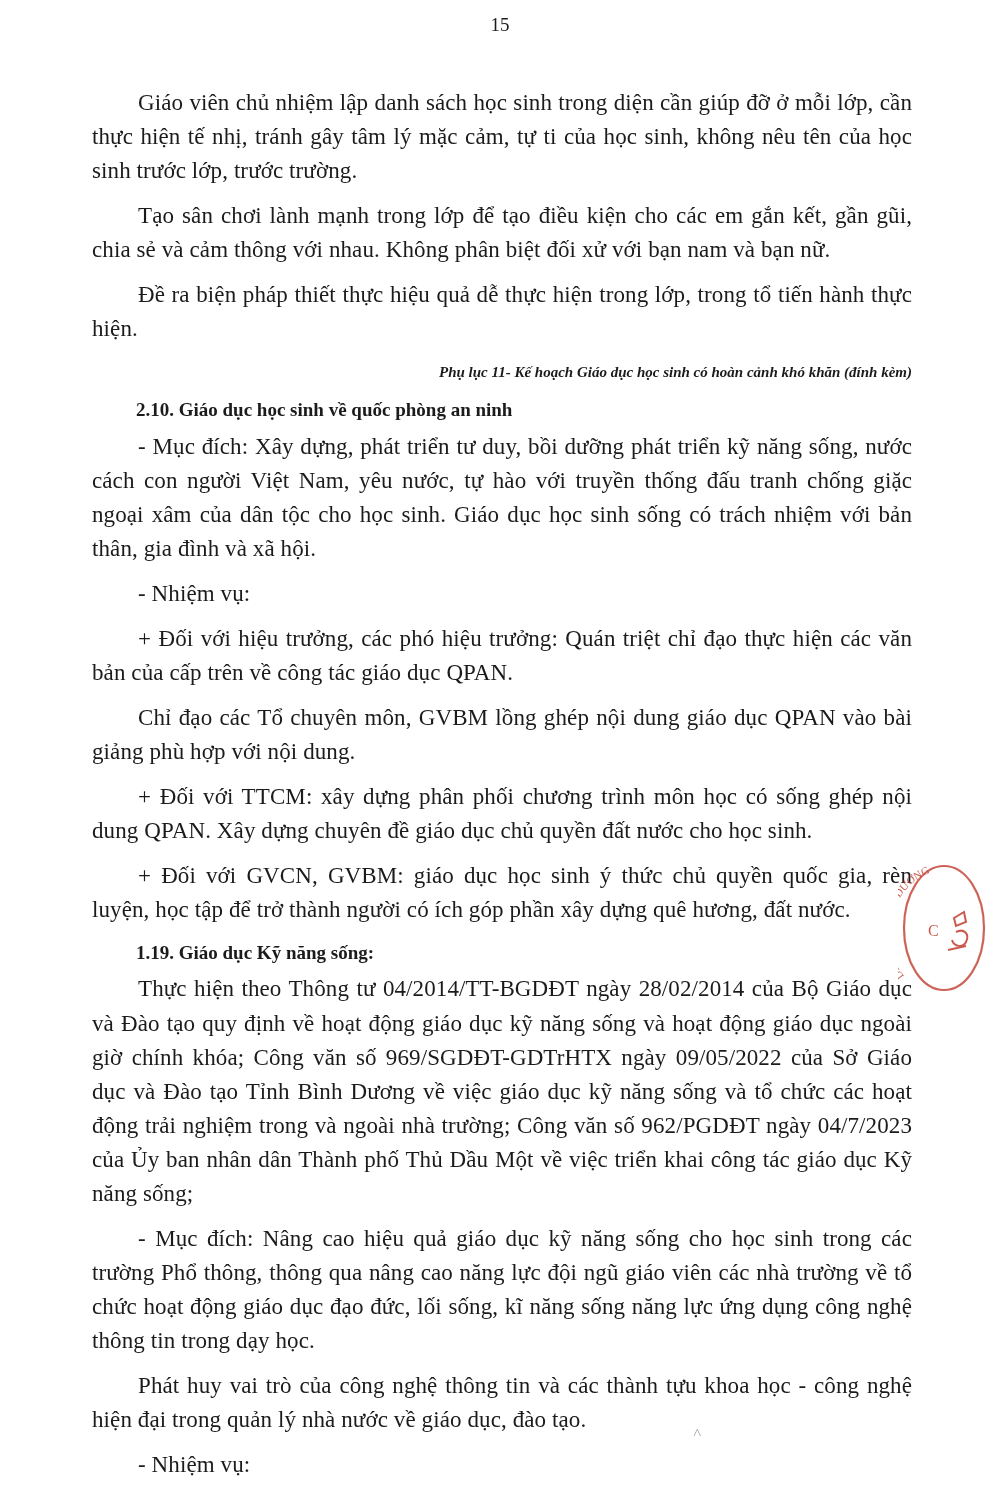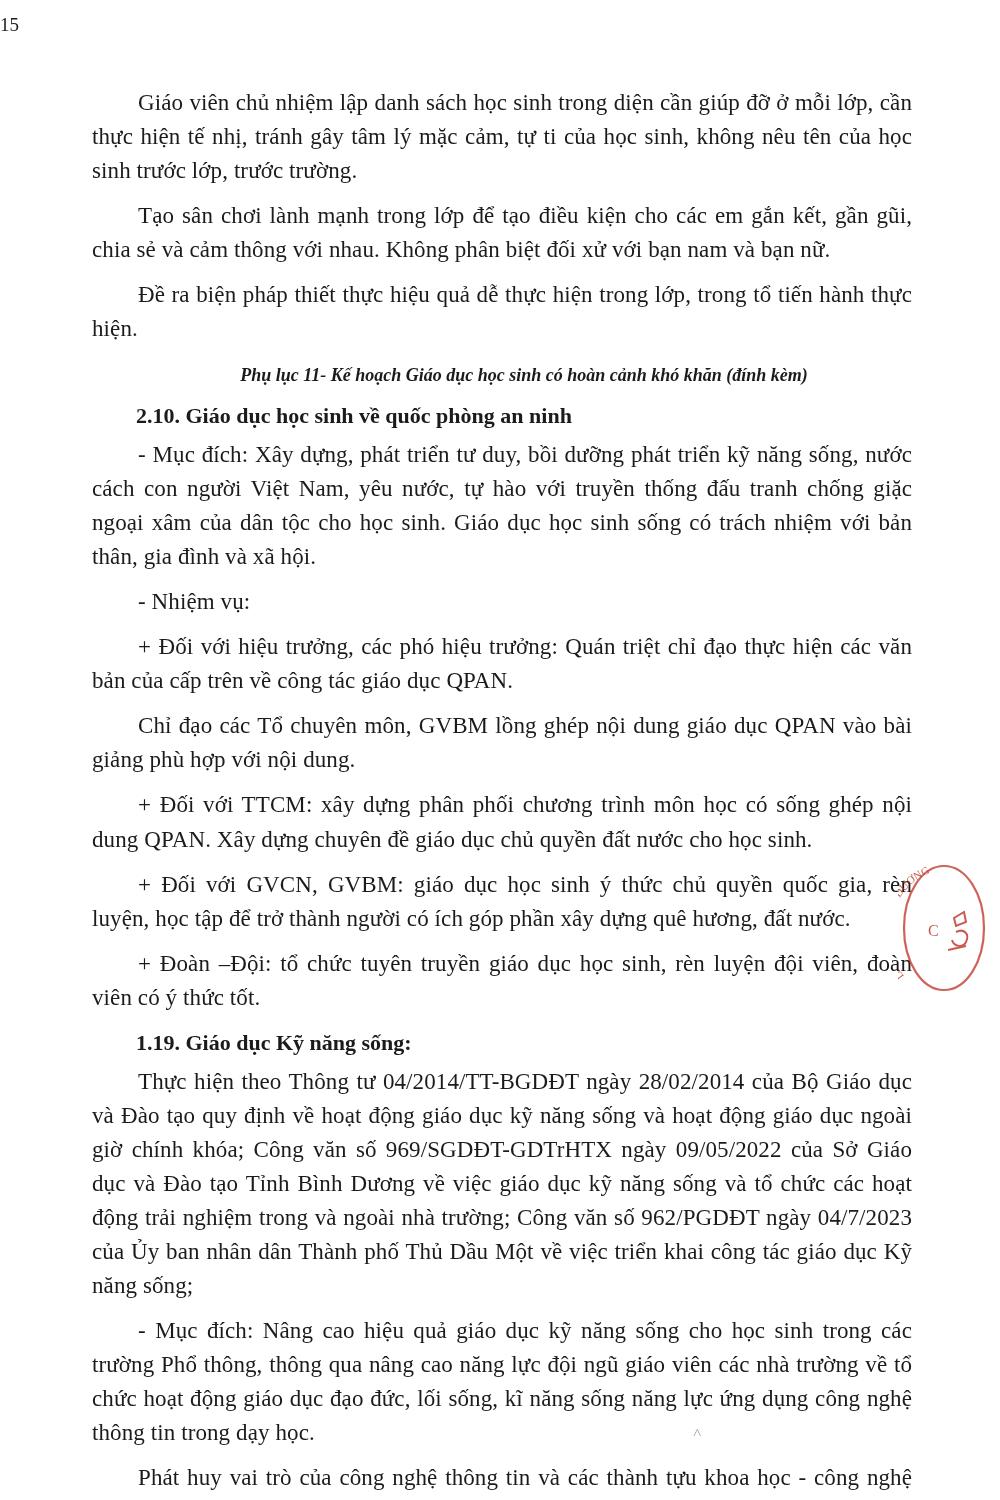--- a/index.html
+++ b/index.html
@@ -14,20 +14,21 @@
     background: #ffffff;
     overflow: hidden;
     font-family: "Liberation Serif", "DejaVu Serif", serif;
     color: #1b1b1b;
   }
   .page-number {
     position: absolute;
     top: 14px;
     left: 0;
     width: 1000px;
+    text-align: center;
     font-size: 19px;
     font-family: "Liberation Serif", serif;
     color: #1b1b1b;
   }
   .body-area {
     position: absolute;
     top: 86px;
     left: 92px;
     width: 820px;
   }
@@ -37,30 +38,30 @@
     line-height: 1.48;
     text-align: justify;
     text-indent: 46px;
     letter-spacing: 0.1px;
   }
   p.gap {
     margin-top: 11px;
   }
   p.heading-italic {
     margin: 16px 0 6px 0;
-    font-size: 18px;
+    font-size: 15px;
     line-height: 1.45;
     font-weight: bold;
     font-style: italic;
     text-indent: 44px;
-    text-align: center;
+    text-align: right;
   }
   p.heading-bold {
     margin: 12px 0 6px 0;
-    font-size: 22px;
+    font-size: 19px;
     line-height: 1.45;
     font-weight: bold;
     text-indent: 44px;
     text-align: left;
   }
   .stamp {
     position: absolute;
     right: 6px;
     top: 858px;
     width: 96px;
@@ -93,21 +94,20 @@
     <p class="para gap">Tạo sân chơi lành mạnh trong lớp để tạo điều kiện cho các em gắn kết, gần gũi, chia sẻ và cảm thông với nhau. Không phân biệt đối xử với bạn nam và bạn nữ.</p>
     <p class="para gap">Đề ra biện pháp thiết thực hiệu quả dễ thực hiện trong lớp, trong tổ tiến hành thực hiện.</p>
     <p class="heading-italic">Phụ lục 11- Kế hoạch Giáo dục học sinh có hoàn cảnh khó khăn (đính kèm)</p>
     <p class="heading-bold">2.10. Giáo dục học sinh về quốc phòng an ninh</p>
     <p class="para">- Mục đích: Xây dựng, phát triển tư duy, bồi dưỡng phát triển kỹ năng sống, nước cách con người Việt Nam, yêu nước, tự hào với truyền thống đấu tranh chống giặc ngoại xâm của dân tộc cho học sinh. Giáo dục học sinh sống có trách nhiệm với bản thân, gia đình và xã hội.</p>
     <p class="para gap">- Nhiệm vụ:</p>
     <p class="para gap">+ Đối với hiệu trưởng, các phó hiệu trưởng: Quán triệt chỉ đạo thực hiện các văn bản của cấp trên về công tác giáo dục QPAN.</p>
     <p class="para gap">Chỉ đạo các Tổ chuyên môn, GVBM lồng ghép nội dung giáo dục QPAN vào bài giảng phù hợp với nội dung.</p>
     <p class="para gap">+ Đối với TTCM: xây dựng phân phối chương trình môn học có sống ghép nội dung QPAN. Xây dựng chuyên đề giáo dục chủ quyền đất nước cho học sinh.</p>
     <p class="para gap">+ Đối với GVCN, GVBM: giáo dục học sinh ý thức chủ quyền quốc gia, rèn luyện, học tập để trở thành người có ích góp phần xây dựng quê hương, đất nước.</p>
-    <p class="para gap">+ Đoàn –Đội: tổ chức tuyên truyền giáo dục học sinh, rèn luyện đội viên, đoàn viên có ý thức tốt.</p>
     <p class="heading-bold">1.19. Giáo dục Kỹ năng sống:</p>
     <p class="para">Thực hiện theo Thông tư 04/2014/TT-BGDĐT ngày 28/02/2014 của Bộ Giáo dục và Đào tạo quy định về hoạt động giáo dục kỹ năng sống và hoạt động giáo dục ngoài giờ chính khóa; Công văn số 969/SGDĐT-GDTrHTX ngày 09/05/2022 của Sở Giáo dục và Đào tạo Tỉnh Bình Dương về việc giáo dục kỹ năng sống và tổ chức các hoạt động trải nghiệm trong và ngoài nhà trường; Công văn số 962/PGDĐT ngày 04/7/2023 của Ủy ban nhân dân Thành phố Thủ Dầu Một về việc triển khai công tác giáo dục Kỹ năng sống;</p>
     <p class="para gap">- Mục đích: Nâng cao hiệu quả giáo dục kỹ năng sống cho học sinh trong các trường Phổ thông, thông qua nâng cao năng lực đội ngũ giáo viên các nhà trường về tổ chức hoạt động giáo dục đạo đức, lối sống, kĩ năng sống năng lực ứng dụng công nghệ thông tin trong dạy học.</p>
     <p class="para gap">Phát huy vai trò của công nghệ thông tin và các thành tựu khoa học - công nghệ hiện đại trong quản lý nhà nước về giáo dục, đào tạo.</p>
     <p class="para gap">- Nhiệm vụ:</p>
   </div>
 
   <div class="stamp">
     <svg width="96" height="140" viewBox="0 0 96 140" aria-hidden="true">
       <defs>

